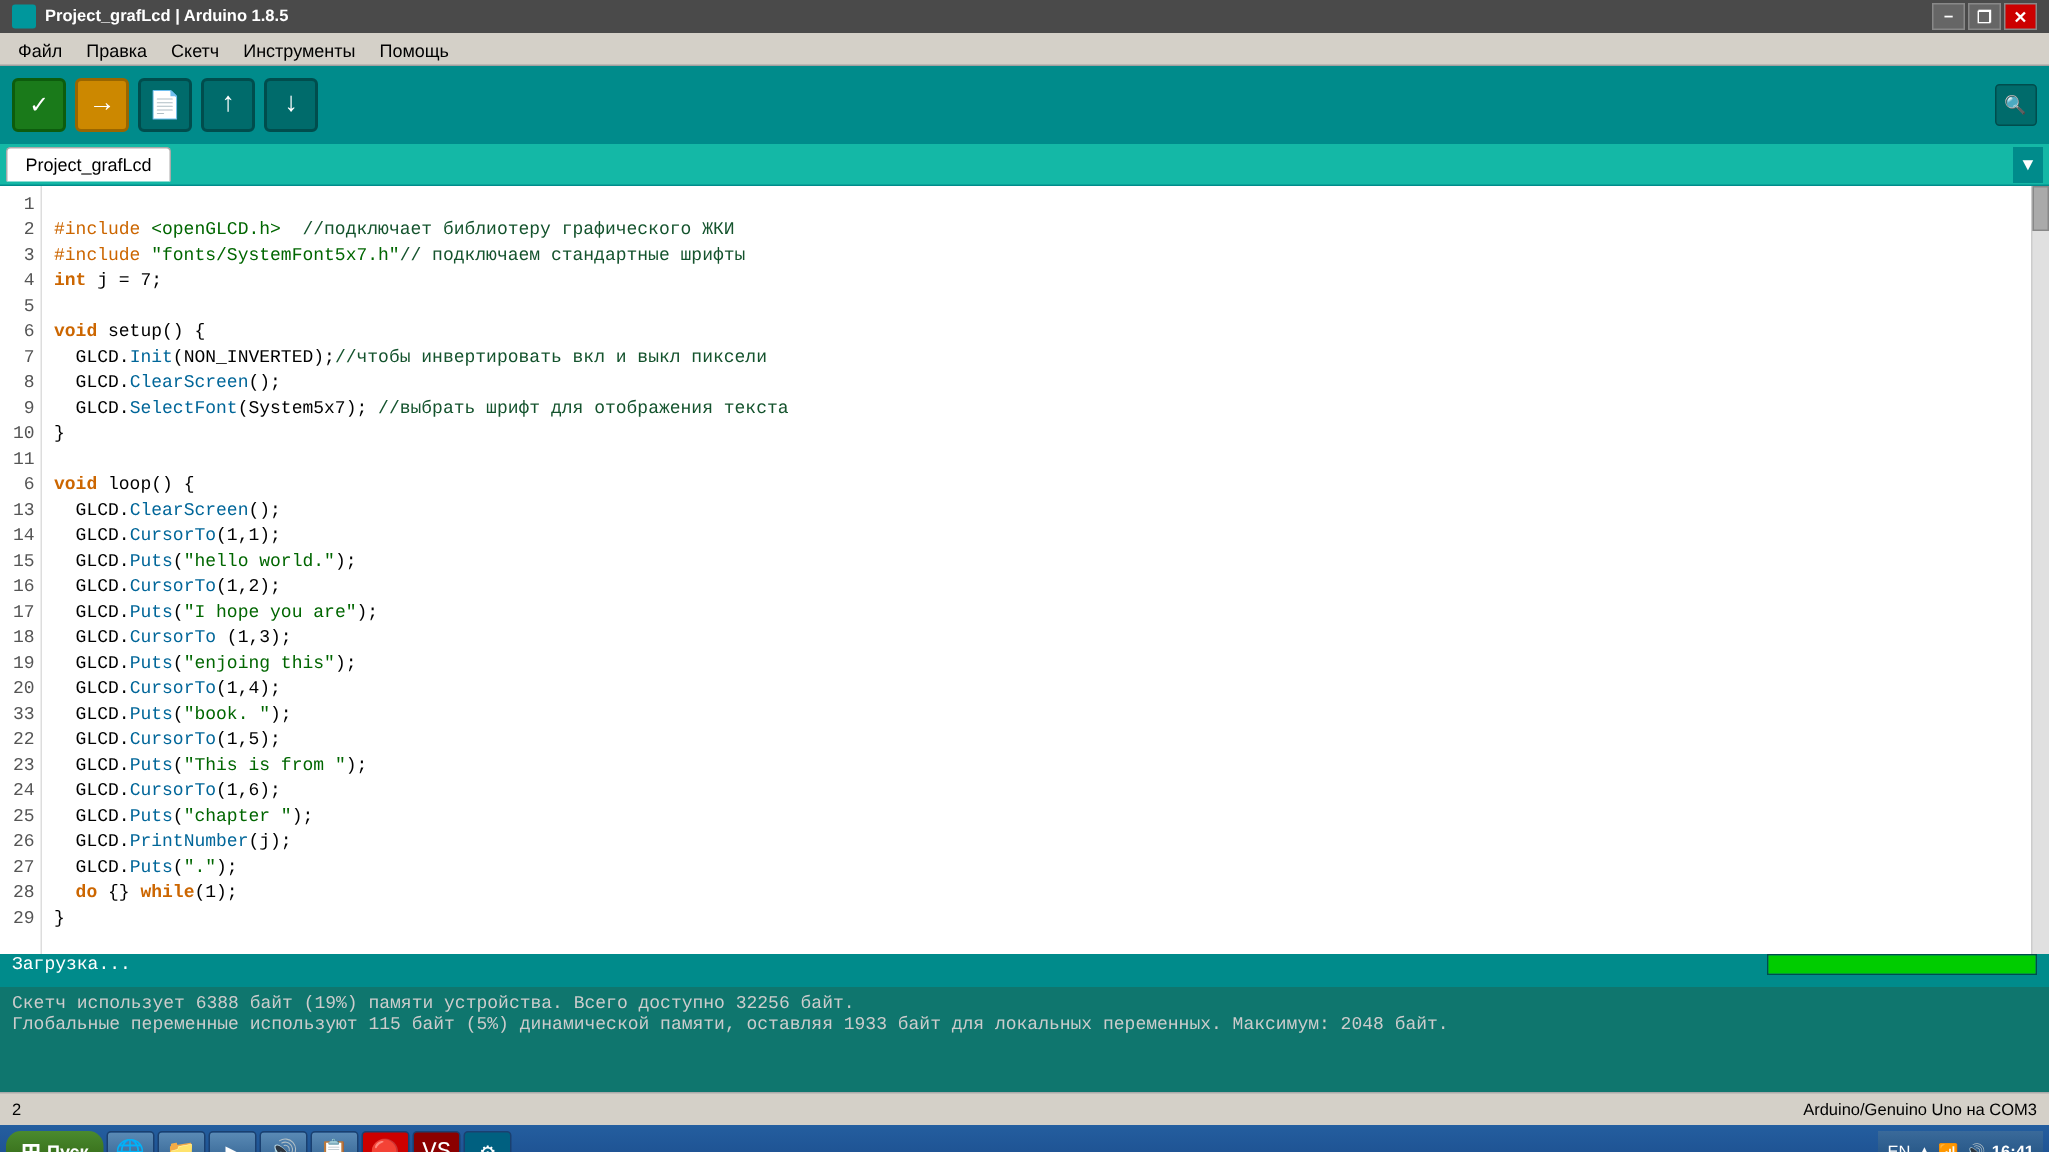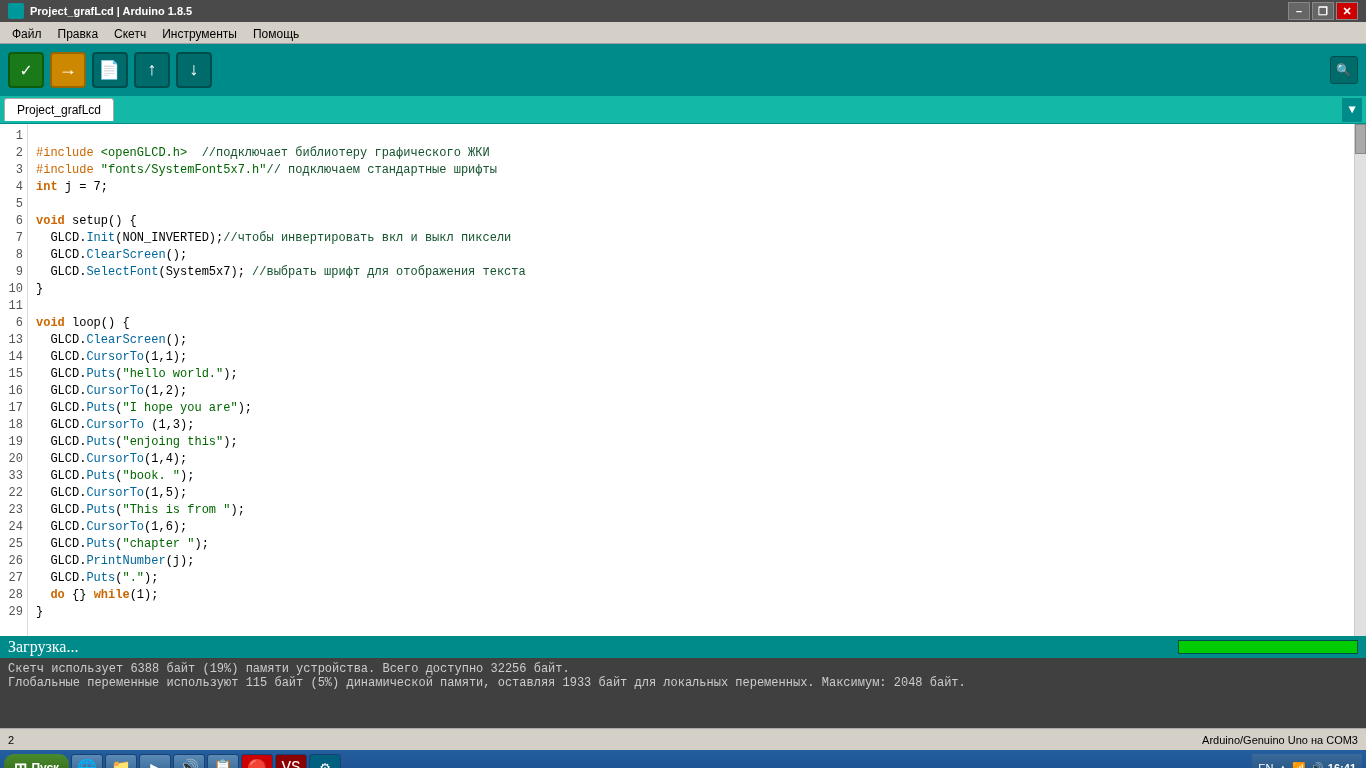--- a/index.html
+++ b/index.html
@@ -149,42 +149,41 @@
     .fn { color: #006699; } 
     .str { color: #006600; }
     .cmt { color: #14532d; }
     .macro { color: #cc6600; }
 
     
     #status-bar {
       background: #008b8b;
       height: 22px;
       display: flex;
-      align-items: center;
       padding: 0 8px;
       color: white;
-      font-size: 16px;
-      font-family: Liberation Serif, serif;
+      font-size: 12px;
+      font-family: Liberation Mono, monospace;
     }
     #progress-bar-container {
       margin-left: auto;
       width: 180px;
       height: 14px;
       background: #006060;
       border: 1px solid #004d4d;
     }
     #progress-bar {
       height: 100%;
       background: #00cc00;
       width: 100%;
     }
 
     
     #console-area {
-      background: #404040;
+      background: #0f766e;
       color: #ccc;
       font-size: 12px;
       font-family: 'Courier New', monospace;
       padding: 4px 8px;
       height: 70px;
       overflow: hidden;
     }
 
     
     #info-bar {

